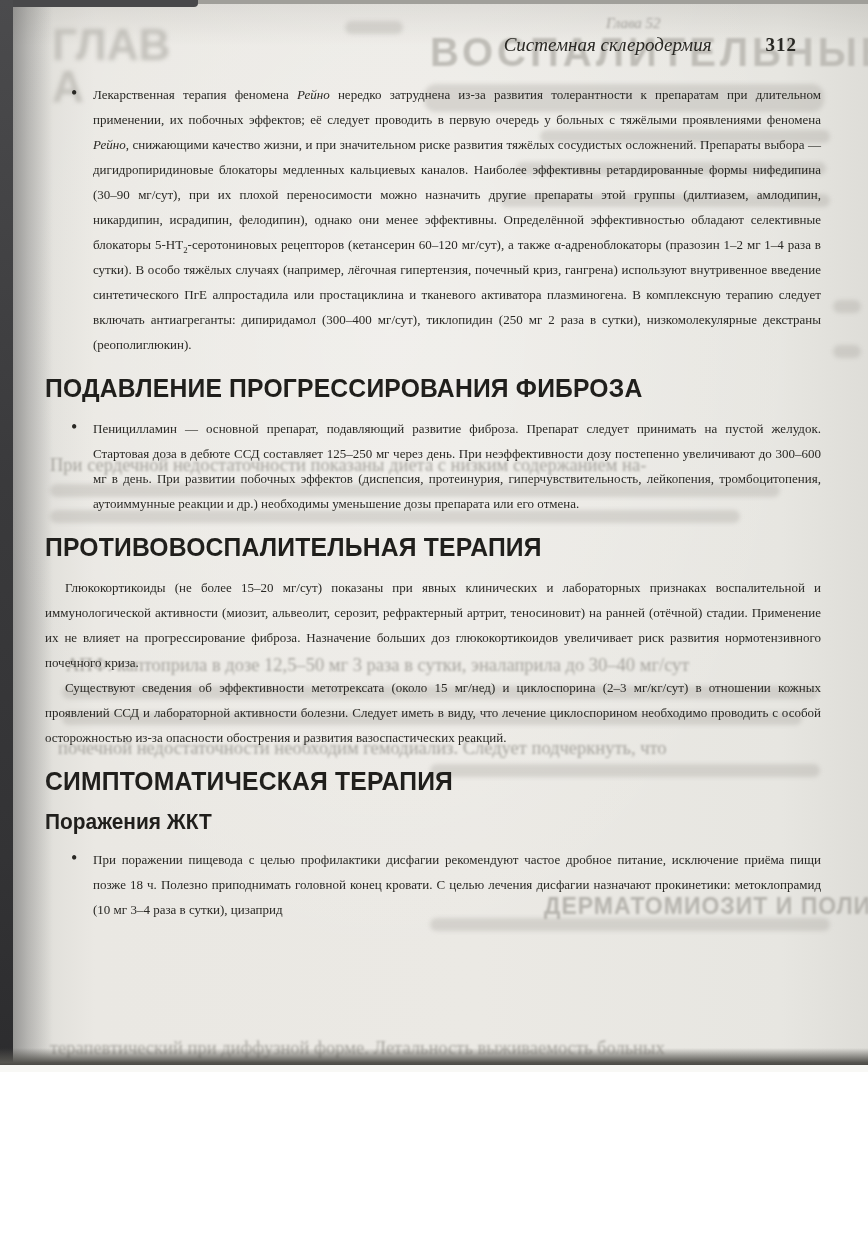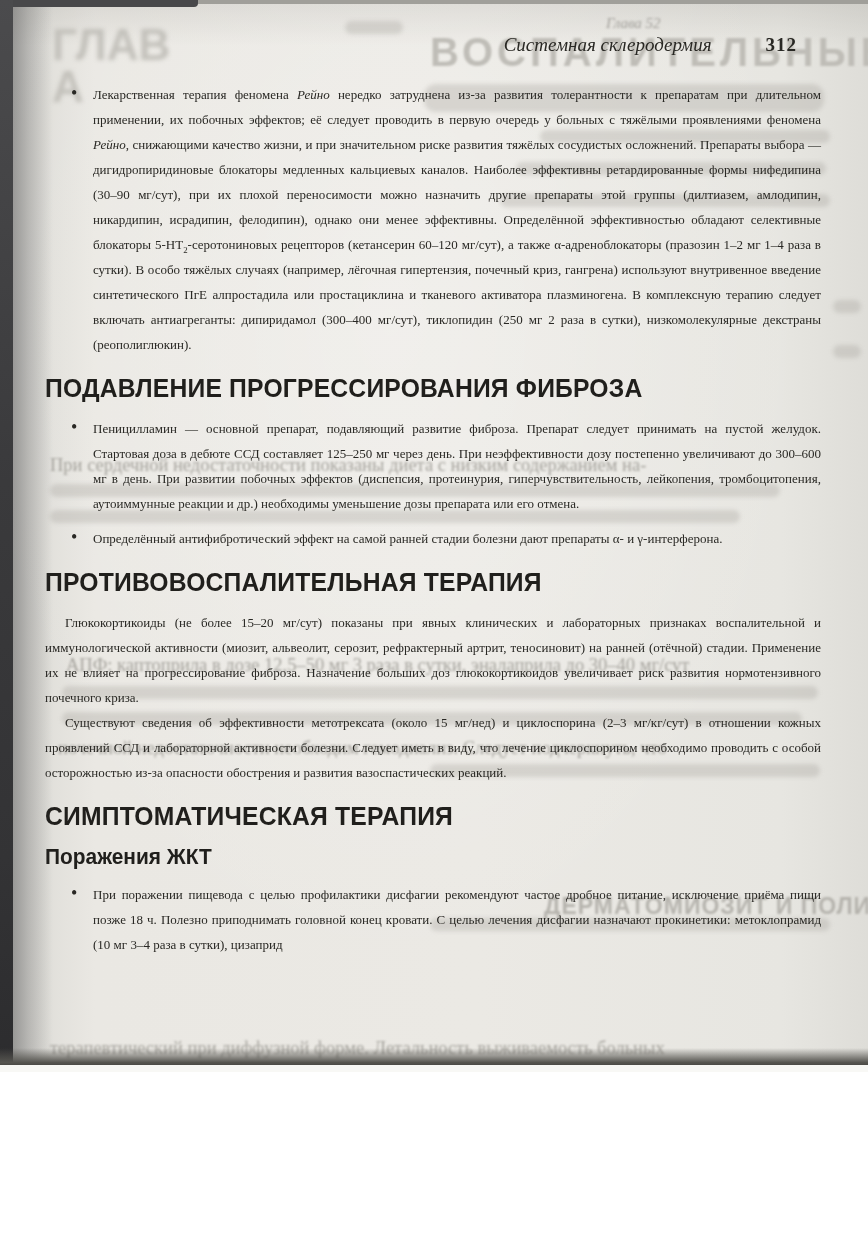--- a/index.html
+++ b/index.html
@@ -109,21 +109,20 @@
     </div>
 
     <ul class="bullets">
       <li class="body-text"><span>Лекарственная терапия феномена </span><span class="it">Рейно</span><span> нередко затруднена из-за развития толерантности к препаратам при длительном применении, их побочных эффектов; её следует проводить в первую очередь у больных с тяжёлыми проявлениями феномена </span><span class="it">Рейно</span><span>, снижающими качество жизни, и при значительном риске развития тяжёлых сосудистых осложнений. Препараты выбора — дигидропиридиновые блокаторы медленных кальциевых каналов. Наиболее эффективны ретардированные формы нифедипина (30–90 мг/сут), при их плохой переносимости можно назначить другие препараты этой группы (дилтиазем, амлодипин, никардипин, исрадипин, фелодипин), однако они менее эффективны. Определённой эффективностью обладают селективные блокаторы 5-НТ</span><span class="sub">2</span><span>-серотониновых рецепторов (кетансерин 60–120 мг/сут), а также α-адреноблокаторы (празозин 1–2 мг 1–4 раза в сутки). В особо тяжёлых случаях (например, лёгочная гипертензия, почечный криз, гангрена) используют внутривенное введение синтетического ПгЕ алпростадила или простациклина и тканевого активатора плазминогена. В комплексную терапию следует включать антиагреганты: дипиридамол (300–400 мг/сут), тиклопидин (250 мг 2 раза в сутки), низкомолекулярные декстраны (реополиглюкин).</span></li>
     </ul>
 
     <h1 class="sect">ПОДАВЛЕНИЕ ПРОГРЕССИРОВАНИЯ ФИБРОЗА</h1>
 
     <ul class="bullets">
       <li class="body-text">Пеницилламин — основной препарат, подавляющий развитие фиброза. Препарат следует принимать на пустой желудок. Стартовая доза в дебюте ССД составляет 125–250 мг через день. При неэффективности дозу постепенно увеличивают до 300–600 мг в день. При развитии побочных эффектов (диспепсия, протеинурия, гиперчувствительность, лейкопения, тромбоцитопения, аутоиммунные реакции и др.) необходимы уменьшение дозы препарата или его отмена.</li>
-      <li class="body-text">Определённый антифибротический эффект на самой ранней стадии болезни дают препараты α- и γ-интерферона.</li>
     </ul>
 
     <h1 class="sect">ПРОТИВОВОСПАЛИТЕЛЬНАЯ ТЕРАПИЯ</h1>
 
     <p class="para body-text">Глюкокортикоиды (не более 15–20 мг/сут) показаны при явных клинических и лабораторных признаках воспалительной и иммунологической активности (миозит, альвеолит, серозит, рефрактерный артрит, теносиновит) на ранней (отёчной) стадии. Применение их не влияет на прогрессирование фиброза. Назначение больших доз глюкокортикоидов увеличивает риск развития нормотензивного почечного криза.</p>
     <p class="para body-text">Существуют сведения об эффективности метотрексата (около 15 мг/нед) и циклоспорина (2–3 мг/кг/сут) в отношении кожных проявлений ССД и лабораторной активности болезни. Следует иметь в виду, что лечение циклоспорином необходимо проводить с особой осторожностью из-за опасности обострения и развития вазоспастических реакций.</p>
 
     <h1 class="sect">СИМПТОМАТИЧЕСКАЯ ТЕРАПИЯ</h1>
     <h2 class="subsect">Поражения ЖКТ</h2>
 

